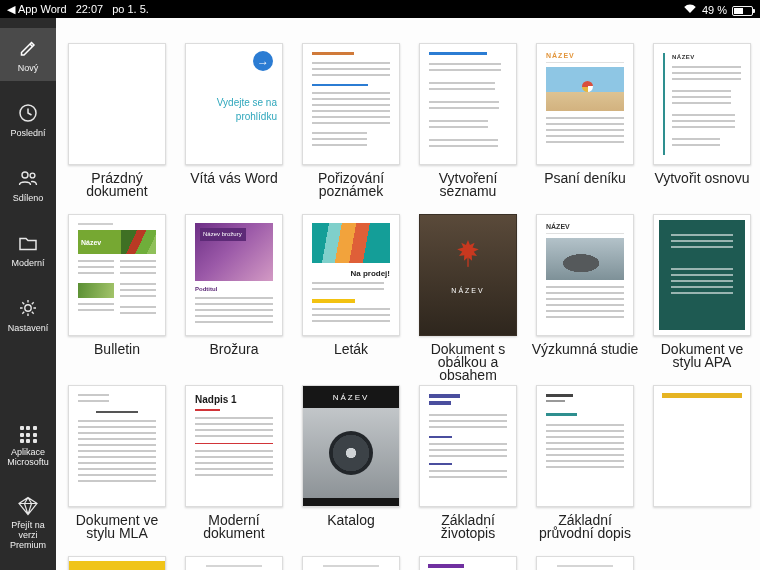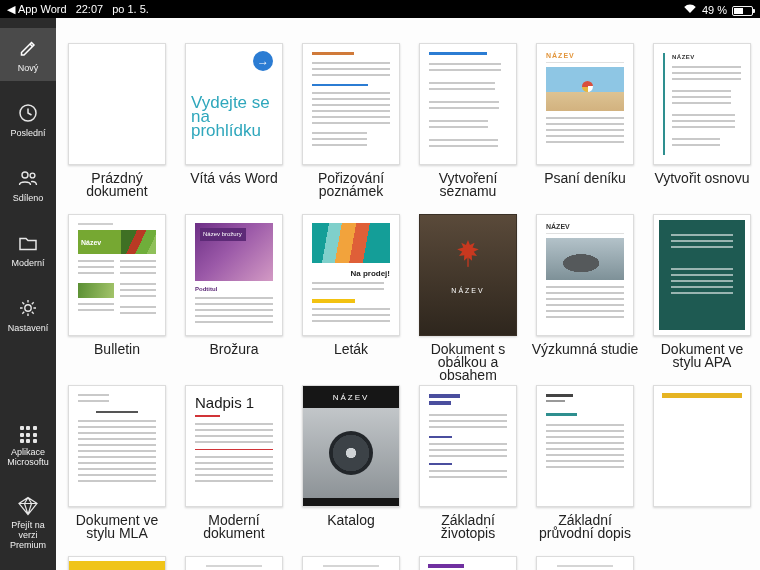--- a/index.html
+++ b/index.html
@@ -35,21 +35,21 @@
   .card.partial{height:auto;}
   .card-label{margin:7px -6px 0;width:110px;font-size:14px;line-height:13px;color:#222;text-align:center;}
   .thumb{width:98px;height:122px;background:#fff;border:1px solid #dcdcdc;
     box-shadow:0 1px 2px rgba(0,0,0,.16);box-sizing:border-box;position:relative;overflow:hidden;}
   .tc{position:absolute;top:8px;left:9px;right:9px;bottom:8px;}
   .lines{background:repeating-linear-gradient(to bottom,#c9c9c9 0,#c9c9c9 2px,transparent 2px,transparent 6px);}
 
   
   .arrow-circle{position:absolute;top:7px;right:9px;width:20px;height:20px;border-radius:50%;
     background:#2b7cd3;color:#fff;font-size:12px;line-height:20px;text-align:center;font-weight:bold;}
-  .tour-text{position:absolute;top:52px;left:5px;right:5px;text-align:left;color:#2fa7bc;font-size:17px;line-height:14px;}
+  .tour-text{position:absolute;top:52px;left:5px;right:5px;text-align:right;color:#2fa7bc;font-size:10px;line-height:14px;}
 
   
   .n-head{width:42px;height:3px;background:#d07a3a;margin-bottom:7px;}
   .n-l1{height:16px;margin-bottom:6px;}
   .n-link{width:56px;height:2px;background:#2b7cd3;margin-bottom:6px;}
   .n-l2{height:34px;margin-bottom:6px;}
   .n-l3{height:16px;width:70%;}
 
   
   .l-head{width:58px;height:3px;background:#2b7cd3;margin-bottom:8px;}
@@ -113,21 +113,21 @@
   .a-lines{position:absolute;left:12px;right:12px;top:14px;height:18px;
     background:repeating-linear-gradient(to bottom,rgba(255,255,255,.55) 0,rgba(255,255,255,.55) 2px,transparent 2px,transparent 6px);}
   .a-lines.b2{top:48px;height:30px;}
 
   
   .m-top{width:40%;height:10px;margin-bottom:7px;}
   .m-title{width:55%;height:2px;background:#555;margin:0 auto 7px;}
   .m-lines{height:64px;}
 
   
-  .mo-head{font-size:15px;font-weight:normal;color:#1a1a1a;margin-bottom:4px;}
+  .mo-head{font-size:10px;font-weight:bold;color:#1a1a1a;margin-bottom:4px;}
   .mo-red{width:32%;height:2px;background:#d13438;margin-bottom:6px;}
   .mo-lines{height:20px;margin-bottom:6px;}
   .mo-rule{height:1px;background:#d13438;margin-bottom:6px;}
   .mo-lines2{height:26px;}
 
   
   .tr-head{font-size:7px;font-weight:bold;color:#333;}
   .tr-sub{font-size:5px;color:#999;letter-spacing:1px;margin-bottom:4px;}
   .tr-photo{height:46px;position:relative;background:linear-gradient(#cdd9e2 0 55%,#8fb0c0 55%);
     overflow:hidden;margin-bottom:6px;}

